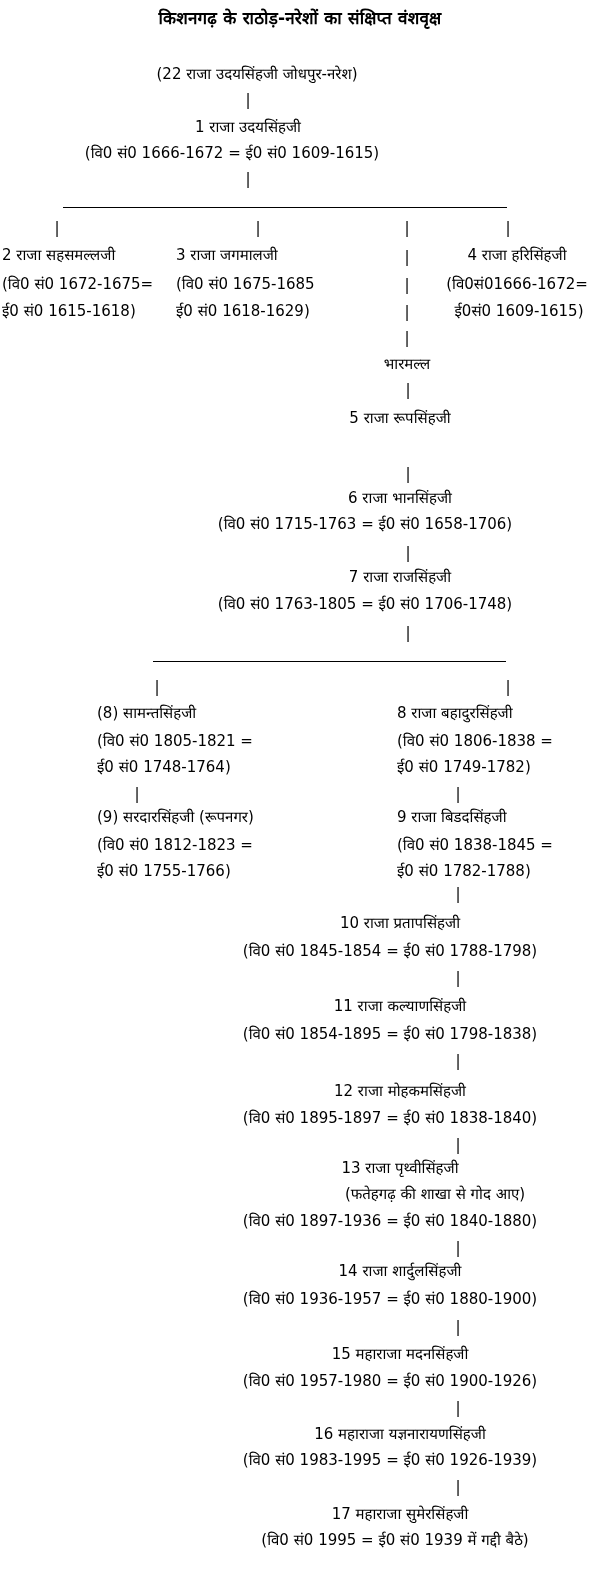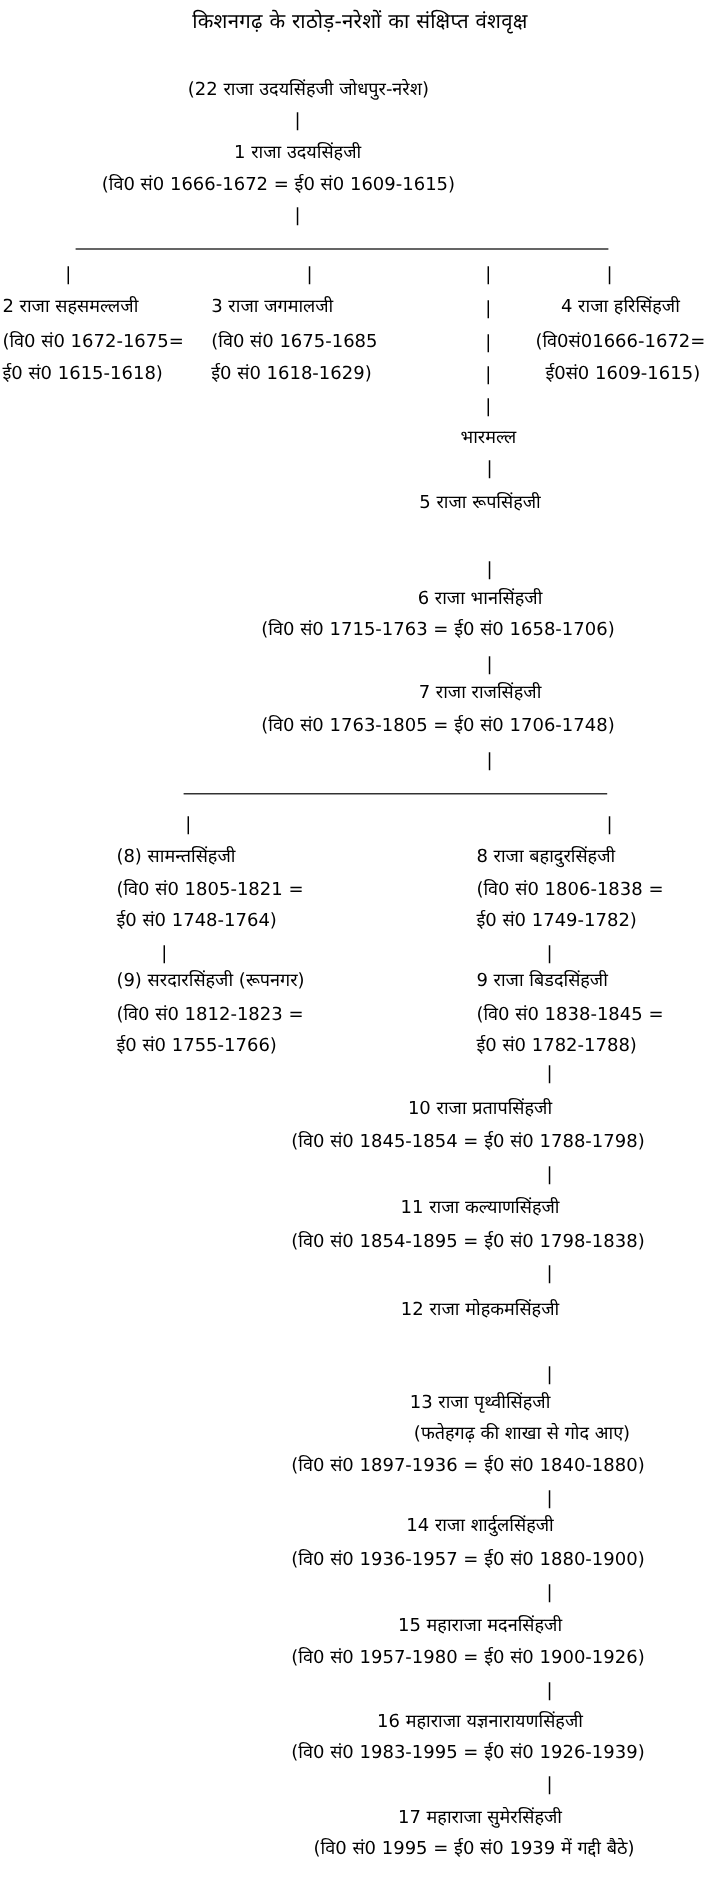--- a/index.html
+++ b/index.html
@@ -8,21 +8,21 @@
     width:600px;
     height:1582px;
     background:#ffffff;
     color:#000000;
     font-family:"DejaVu Sans","Liberation Sans",sans-serif;
     font-size:15px;
     line-height:1.1;
   }
   .ln{position:absolute;white-space:nowrap;}
   .c{transform:translateX(-50%);}
-  .bold{font-weight:normal;}
+  .bold{font-weight:bold;}
   .title{font-size:17px;letter-spacing:0.2px;}
   .bar{font-size:15px;}
   .hline{position:absolute;height:1px;background:#000000;}
 </style>
 </head>
 <body>
 
 <div class="canvas">
 
   <div class="ln c bold title" style="left:300px;top:9px">किशनगढ़ के राठोड़-नरेशों का संक्षिप्त वंशवृक्ष</div>
@@ -96,20 +96,21 @@
 
   <div class="ln c" style="left:400px;top:915px">10 राजा प्रतापसिंहजी</div>
   <div class="ln c" style="left:390px;top:943px">(वि0 सं0 1845-1854 = ई0 सं0 1788-1798)</div>
   <div class="ln c bar" style="left:458px;top:970px">|</div>
 
   <div class="ln c" style="left:400px;top:998px">11 राजा कल्याणसिंहजी</div>
   <div class="ln c" style="left:390px;top:1026px">(वि0 सं0 1854-1895 = ई0 सं0 1798-1838)</div>
   <div class="ln c bar" style="left:458px;top:1053px">|</div>
 
   <div class="ln c" style="left:400px;top:1083px">12 राजा मोहकमसिंहजी</div>
+  <div class="ln c" style="left:390px;top:1110px">(वि0 सं0 1895-1897 = ई0 सं0 1838-1840)</div>
   <div class="ln c bar" style="left:458px;top:1137px">|</div>
 
   <div class="ln c" style="left:400px;top:1160px">13 राजा पृथ्वीसिंहजी</div>
   <div class="ln c" style="left:435px;top:1186px">(फतेहगढ़ की शाखा से गोद आए)</div>
   <div class="ln c" style="left:390px;top:1213px">(वि0 सं0 1897-1936 = ई0 सं0 1840-1880)</div>
   <div class="ln c bar" style="left:458px;top:1240px">|</div>
 
   <div class="ln c" style="left:400px;top:1263px">14 राजा शार्दुलसिंहजी</div>
   <div class="ln c" style="left:390px;top:1291px">(वि0 सं0 1936-1957 = ई0 सं0 1880-1900)</div>
   <div class="ln c bar" style="left:458px;top:1319px">|</div>

